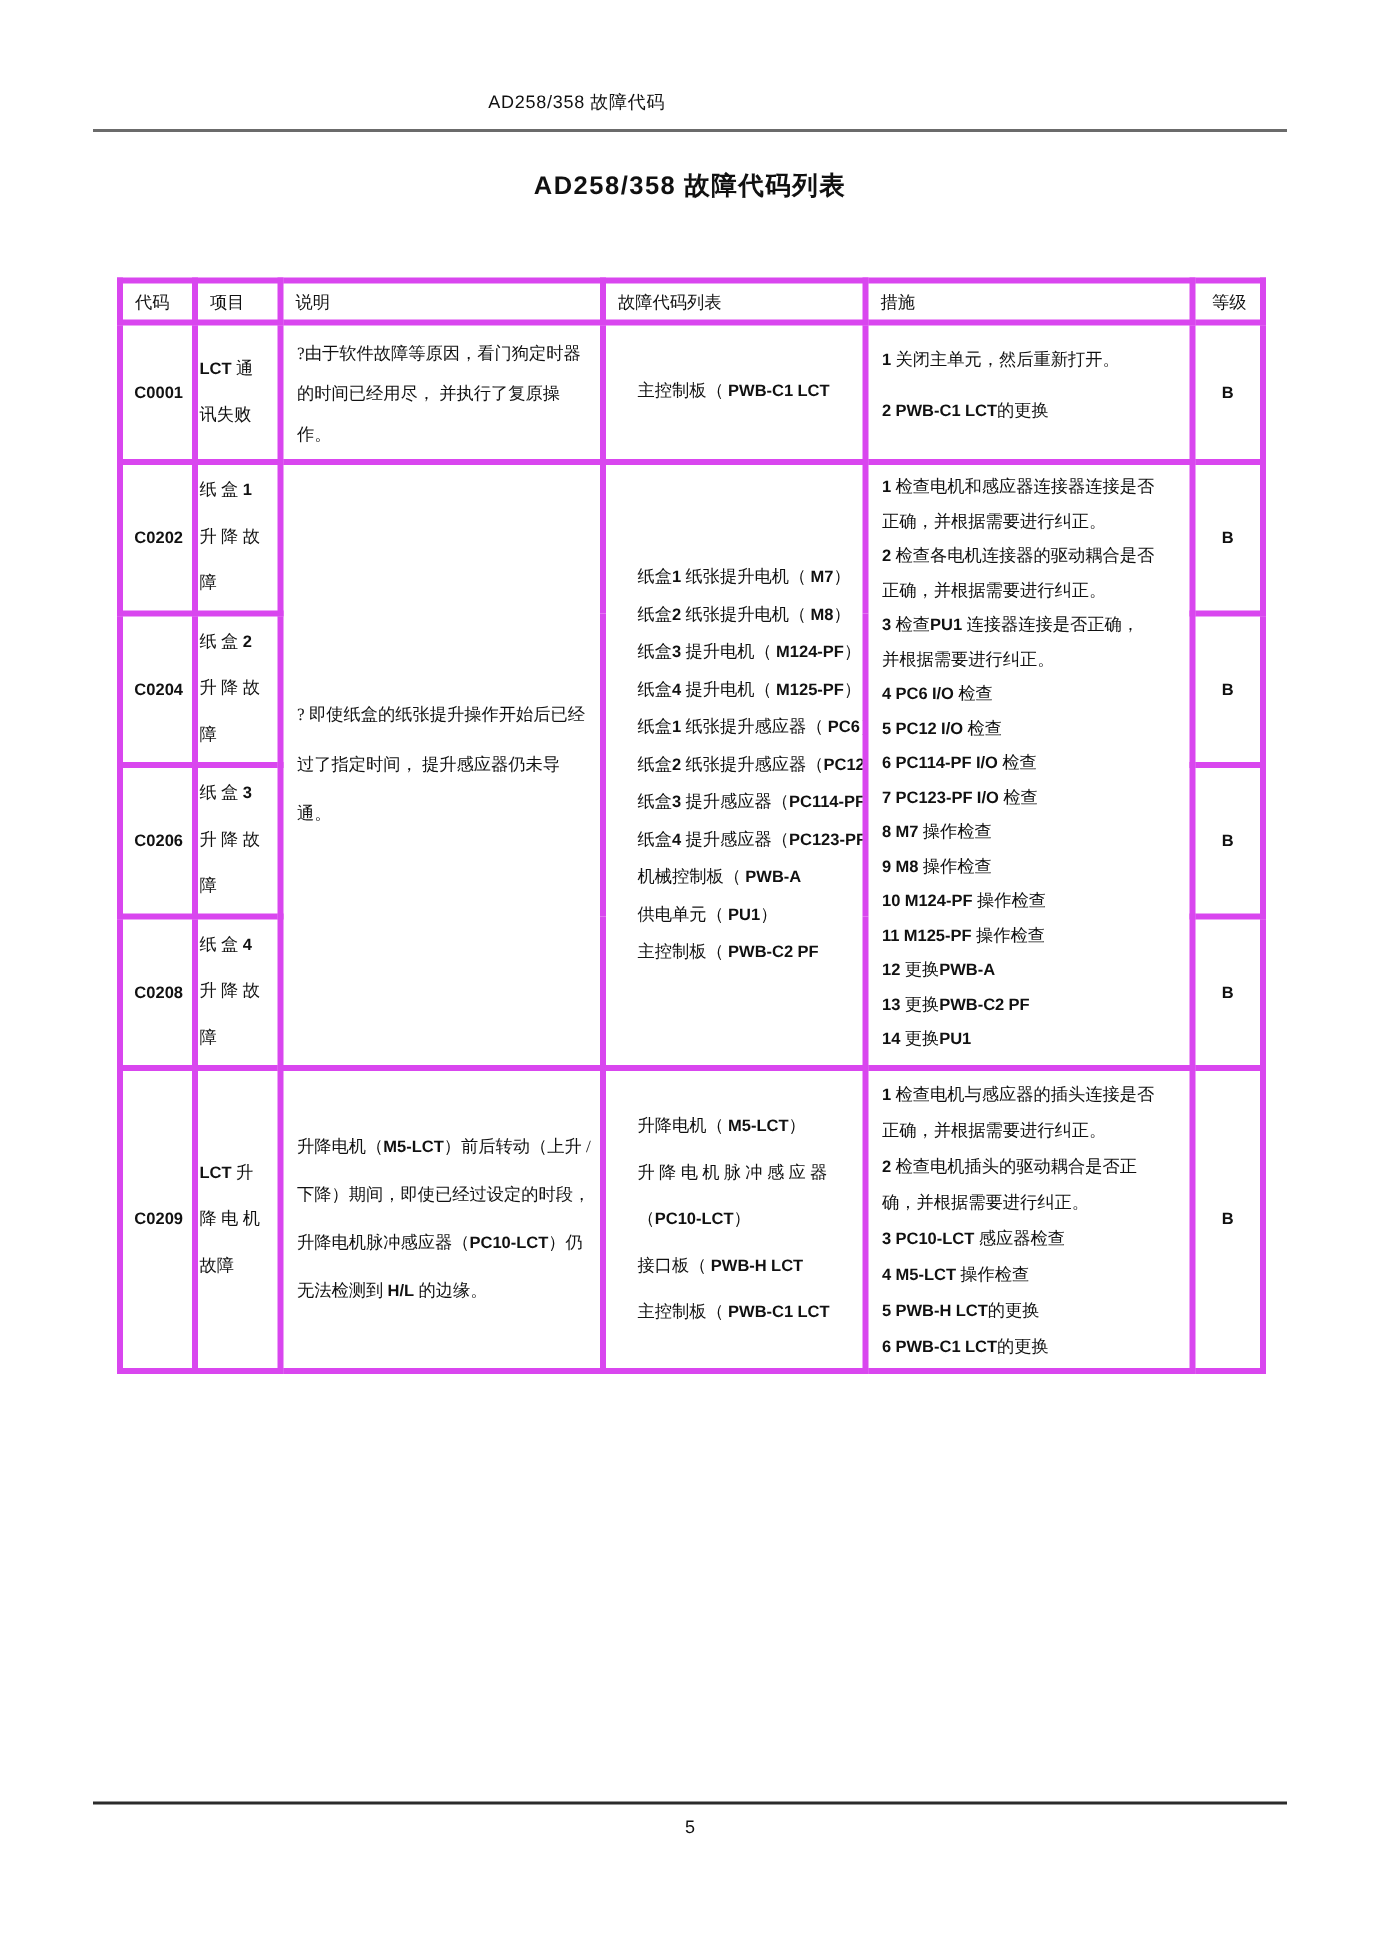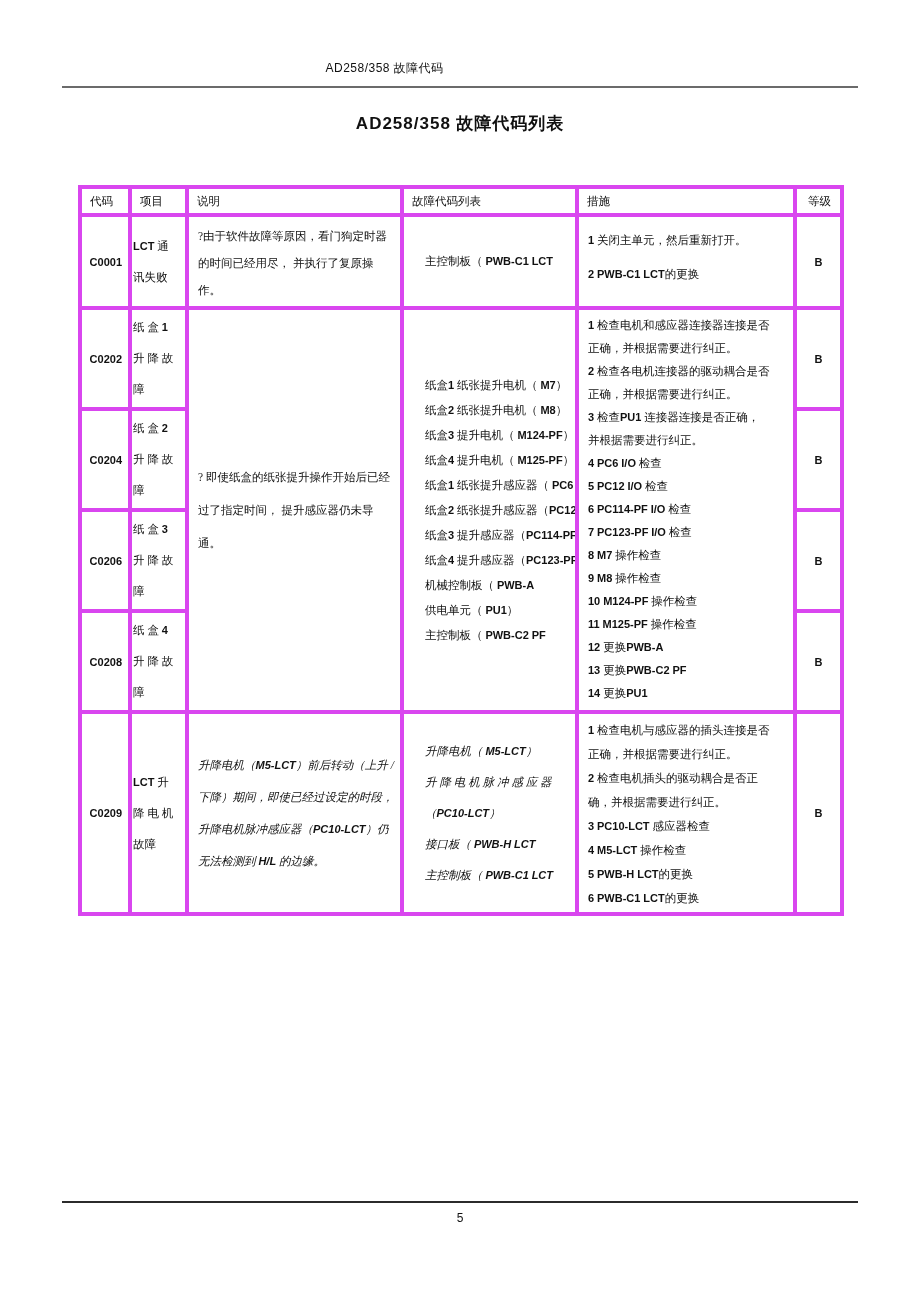--- a/index.html
+++ b/index.html
@@ -32,24 +32,24 @@
   tr.r2d{height:97px;}
   tr.r3{height:200px;}
 
   td.code{text-align:right;}
   td.level{text-align:center;}
   td.item{padding-left:1px;margin-left:32px;}
   td.item .ln{line-height:31px;white-space:nowrap;}
   td.desc{padding-left:9px;padding-right:6px;}
   td.d1{line-height:27px;vertical-align:top;padding-top:6px;}
   td.d2{line-height:33px;}
-  td.d3{line-height:32px;font-style:italic;}
+  td.d3{line-height:32px;}
   td.comp{padding-left:21px;}
   td.comp .ln{line-height:25px;white-space:nowrap;}
-  td.comp-loose .ln{line-height:31px;font-style:italic;}
+  td.comp-loose .ln{line-height:31px;}
   td.meas{padding-left:9px;padding-right:20px;}
   td.vtop{vertical-align:top;padding-top:4px;}
   td.meas-sparse .ln{line-height:25px;margin-bottom:9px;}
   td.meas2 .ln{line-height:23px;}
   td.meas3 .ln{line-height:24px;}
 
   
   .lat{font-family:"Liberation Sans","DejaVu Sans",sans-serif;font-weight:bold;font-size:11px;}
   .doc-title .lat{font-size:17px;}
   .page-header .lat,.page-num .lat{font-weight:normal;font-size:12px;}

